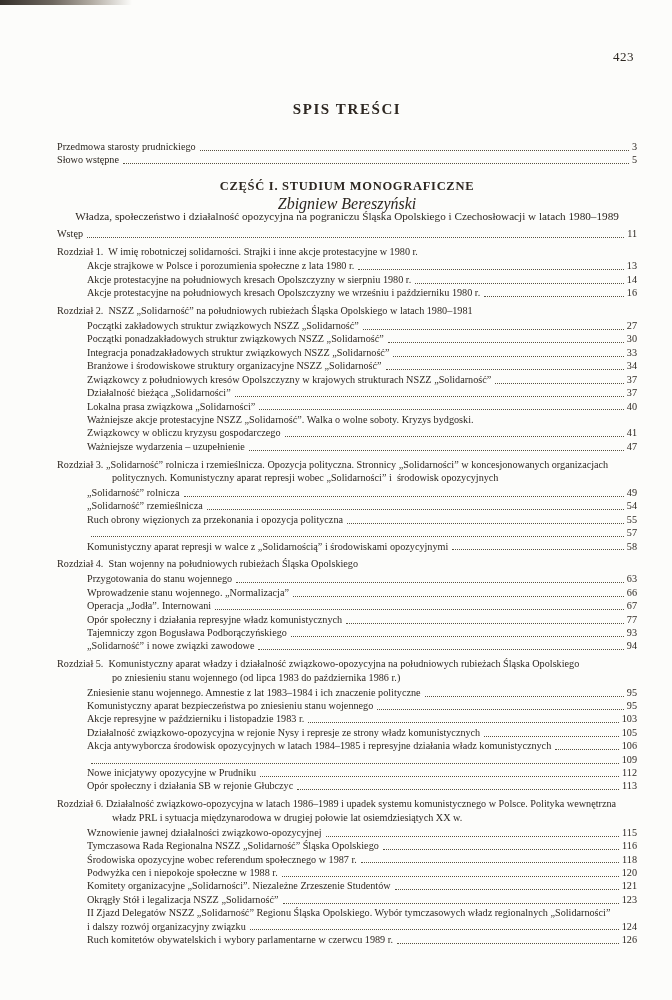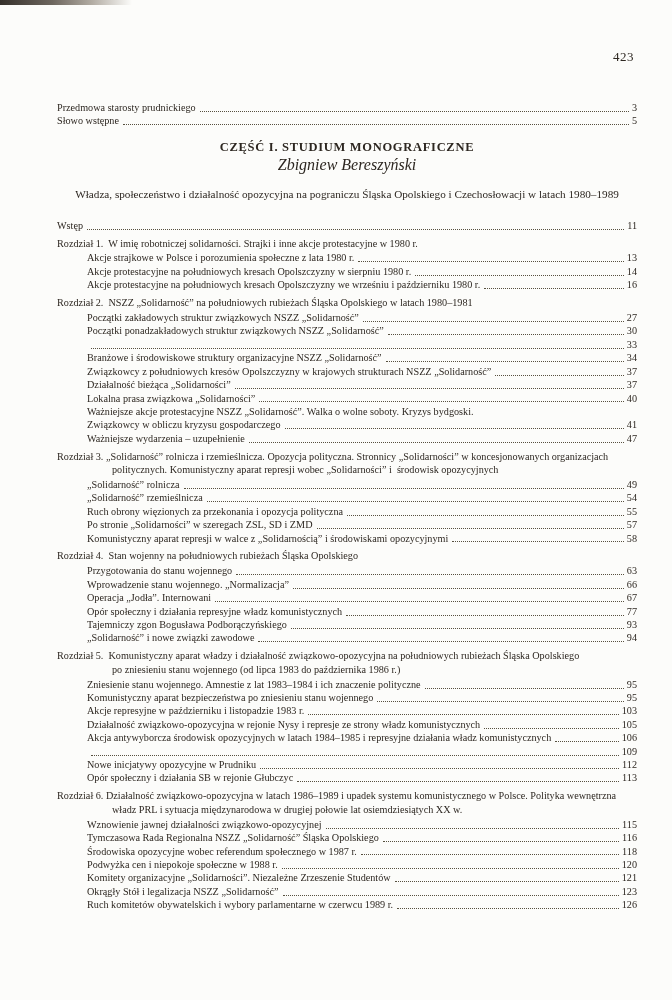--- a/index.html
+++ b/index.html
@@ -54,31 +54,32 @@
     text-align: center; font-weight: bold;
     font-size: 12.5px; letter-spacing: 0.7px;
     margin: 12px 0 3px 0; line-height: 15px;
   }
   .part-author {
     text-align: center; font-style: italic;
     font-size: 16px; line-height: 13.4px; margin: 0;
   }
   .part-subtitle {
     text-align: center; font-size: 11.2px;
-    line-height: 13.4px; margin: 17px;
+    line-height: 13.4px; margin: 0;
   }
 </style>
 </head>
 <body>
 
 <div class="page">
   <div class="scan-smudge"></div>
   <div class="folio">423</div>
 
   <div class="content">
+    <h1 class="doc-title">SPIS TREŚCI</h1>
 
     <div class="toc">
         <div class="row entry">
           <div class="line"><span class="txt">Przedmowa starosty prudnickiego</span><span class="leader"></span><span class="pg">3</span></div>
         </div>
         <div class="row entry">
           <div class="line"><span class="txt">Słowo wstępne</span><span class="leader"></span><span class="pg">5</span></div>
         </div>
       </div>
 
@@ -107,21 +108,21 @@
         <div class="row chapter">
           <div class="line"><span class="txt">Rozdział 2.  NSZZ „Solidarność” na południowych rubieżach Śląska Opolskiego w latach 1980–1981</span></div>
         </div>
         <div class="row entry indent">
           <div class="line"><span class="txt">Początki zakładowych struktur związkowych NSZZ „Solidarność”</span><span class="leader"></span><span class="pg">27</span></div>
         </div>
         <div class="row entry indent">
           <div class="line"><span class="txt">Początki ponadzakładowych struktur związkowych NSZZ „Solidarność”</span><span class="leader"></span><span class="pg">30</span></div>
         </div>
         <div class="row entry indent">
-          <div class="line"><span class="leader"></span><span class="pg">33</span></div>
+          <div class="line"><span class="txt">Integracja ponadzakładowych struktur związkowych NSZZ „Solidarność”</span><span class="leader"></span><span class="pg">33</span></div>
         </div>
         <div class="row entry indent">
           <div class="line"><span class="txt">Branżowe i środowiskowe struktury organizacyjne NSZZ „Solidarność”</span><span class="leader"></span><span class="pg">34</span></div>
         </div>
         <div class="row entry indent">
           <div class="line"><span class="txt">Związkowcy z południowych kresów Opolszczyzny w krajowych strukturach NSZZ „Solidarność”</span><span class="leader"></span><span class="pg">37</span></div>
         </div>
         <div class="row entry indent">
           <div class="line"><span class="txt">Działalność bieżąca „Solidarności”</span><span class="leader"></span><span class="pg">37</span></div>
         </div>
@@ -142,21 +143,21 @@
         <div class="row entry indent">
           <div class="line"><span class="txt">„Solidarność” rolnicza</span><span class="leader"></span><span class="pg">49</span></div>
         </div>
         <div class="row entry indent">
           <div class="line"><span class="txt">„Solidarność” rzemieślnicza</span><span class="leader"></span><span class="pg">54</span></div>
         </div>
         <div class="row entry indent">
           <div class="line"><span class="txt">Ruch obrony więzionych za przekonania i opozycja polityczna</span><span class="leader"></span><span class="pg">55</span></div>
         </div>
         <div class="row entry indent">
-          <div class="line"><span class="txt">Po stronie „Solidarności” w szeregach ZSL, SD i ZMD</span><span class="leader"></span><span class="pg">57</span></div>
+          <div class="line"><span class="leader"></span><span class="pg">57</span></div>
         </div>
         <div class="row entry indent">
           <div class="line"><span class="txt">Komunistyczny aparat represji w walce z „Solidarnością” i środowiskami opozycyjnymi</span><span class="leader"></span><span class="pg">58</span></div>
         </div>
         <div class="row chapter">
           <div class="line"><span class="txt">Rozdział 4.  Stan wojenny na południowych rubieżach Śląska Opolskiego</span></div>
         </div>
         <div class="row entry indent">
           <div class="line"><span class="txt">Przygotowania do stanu wojennego</span><span class="leader"></span><span class="pg">63</span></div>
         </div>
@@ -217,19 +218,23 @@
           <div class="line"><span class="txt">Środowiska opozycyjne wobec referendum społecznego w 1987 r.</span><span class="leader"></span><span class="pg">118</span></div>
         </div>
         <div class="row entry indent">
           <div class="line"><span class="txt">Podwyżka cen i niepokoje społeczne w 1988 r.</span><span class="leader"></span><span class="pg">120</span></div>
         </div>
         <div class="row entry indent">
           <div class="line"><span class="txt">Komitety organizacyjne „Solidarności”. Niezależne Zrzeszenie Studentów</span><span class="leader"></span><span class="pg">121</span></div>
         </div>
         <div class="row entry indent">
           <div class="line"><span class="txt">Okrągły Stół i legalizacja NSZZ „Solidarność”</span><span class="leader"></span><span class="pg">123</span></div>
+        </div>
+        <div class="row entry indent">
+          <div class="line"><span class="txt">II Zjazd Delegatów NSZZ „Solidarność” Regionu Śląska Opolskiego. Wybór tymczasowych władz regionalnych „Solidarności”</span></div>
+          <div class="line"><span class="txt">i dalszy rozwój organizacyjny związku</span><span class="leader"></span><span class="pg">124</span></div>
         </div>
         <div class="row entry indent">
           <div class="line"><span class="txt">Ruch komitetów obywatelskich i wybory parlamentarne w czerwcu 1989 r.</span><span class="leader"></span><span class="pg">126</span></div>
         </div>
       </div>
   </div>
 </div>
 
 </body></html>

